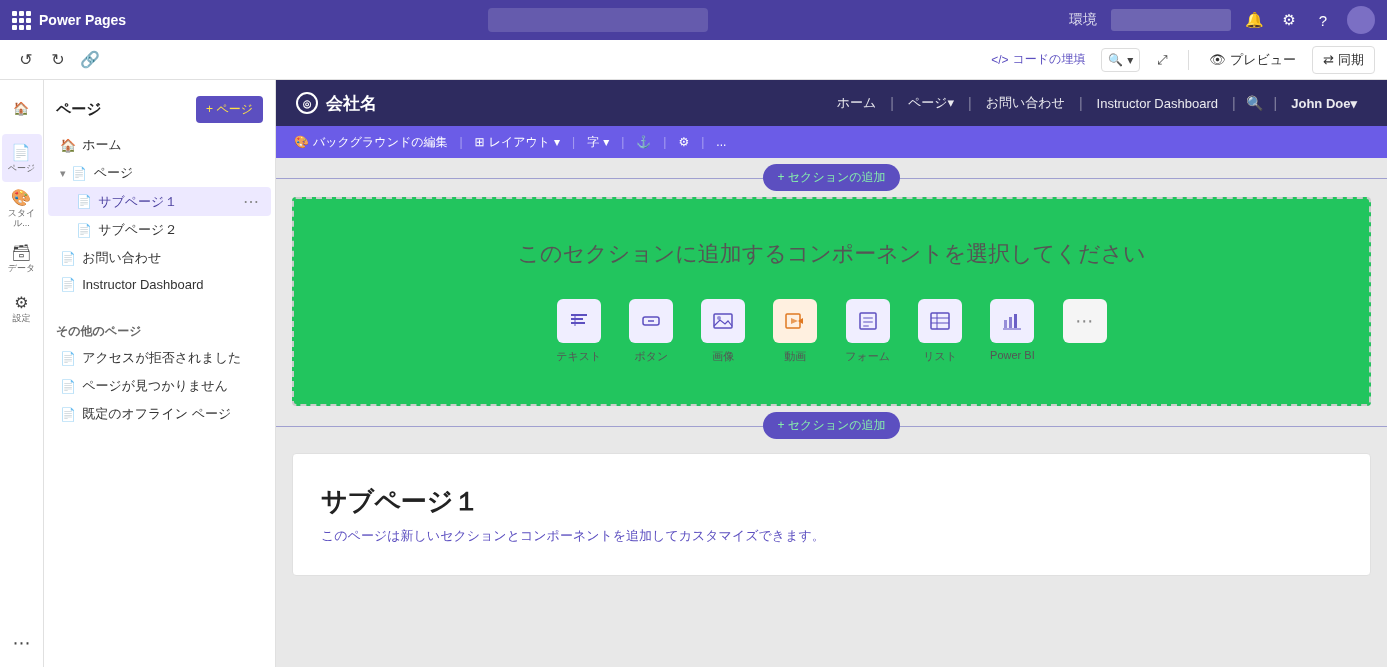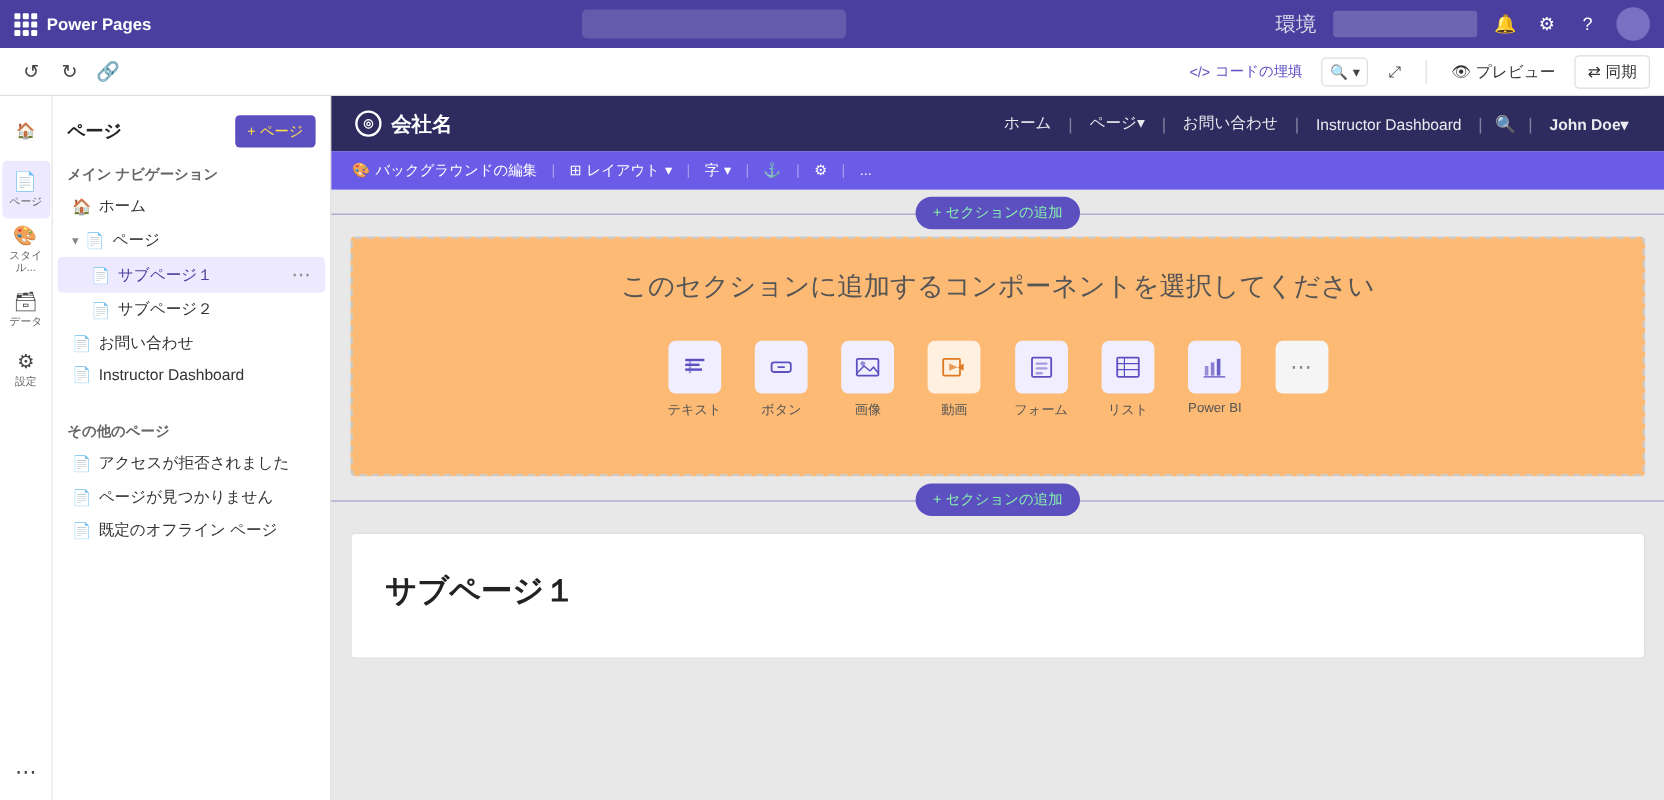--- a/index.html
+++ b/index.html
@@ -93,22 +93,22 @@
     }
     .add-section-btn {
       background: #5c4fc0; color: #86efac; border: none; border-radius: 20px;
       padding: 5px 14px; font-size: 12px; cursor: pointer; display: flex; align-items: center; gap: 4px;
       z-index: 2; position: relative;
     }
     .add-section-line { position: absolute; left: 0; right: 0; height: 1px; background: #a0a0d0; top: 50%; z-index: 1; }
 
     
     .section-content {
-      background: #fdba74; margin: 0 16px 0px; border: 2px dashed #ccc;
-      border-radius: 4px; padding: 25px 20px; text-align: center;
+      background: #22c55e; margin: 0 16px 0px; border: 2px dashed #ccc;
+      border-radius: 4px; padding: 40px 20px; text-align: center;
       min-height: 200px;
     }
     .section-title { font-size: 22px; color: #555; margin-bottom: 30px; }
     .component-grid { display: flex; justify-content: center; gap: 28px; flex-wrap: wrap; }
     .component-item { display: flex; flex-direction: column; align-items: center; gap: 6px; cursor: pointer; }
     .comp-icon { width: 44px; height: 44px; background: #f0eeff; border-radius: 6px; display: flex; align-items: center; justify-content: center; font-size: 20px; color: #5c4fc0; }
     .comp-label { font-size: 11px; color: #555; text-align: right; }
 
     
     .sub-page-section { background: white; margin: 0 16px; padding: 30px 28px; border: 1px solid #e0e0e0; border-radius: 4px; margin-top: 0; }
@@ -140,21 +140,21 @@
       <span></span>
         <span></span>
         <span></span>
     </div>
     <span>Power Pages</span>
   </div>
   <div class="top-bar-spacer">
     <div class="top-bar-center"></div>
   </div>
   <div class="top-bar-right">
-    <span style="font-size:17px;color:rgba(255,255,255,0.8);">環境</span>
+    <span style="font-size:14px;color:rgba(255,255,255,0.8);">環境</span>
     <div class="env-badge" style="width:120px;height:22px;background:rgba(255,255,255,0.2);"></div>
     <div class="top-bar-icon">🔔</div>
     <div class="top-bar-icon">⚙</div>
     <div class="top-bar-icon">?</div>
     <div class="avatar"></div>
   </div>
 </div>
 
 <div class="sec-toolbar">
   <div class="sec-toolbar-left">
@@ -215,21 +215,20 @@
   </div>
 
   <div class="left-panel">
     <div class="panel-header">
       <span class="panel-title">ページ</span>
       <button class="add-page-btn">
         <span>+ ページ</span>
       </button>
     </div>
 
-    <div class="nav-section-title">メイン ナビゲーション</div>
 
     <div class="nav-item">
       <span class="nav-item-icon">🏠</span>
       <span>ホーム</span>
     </div>
 
     <div class="nav-item">
       <span class="expand-arrow">▾</span>
       <span class="nav-item-icon">📄</span>
       <span>ページ</span>
@@ -429,16 +428,17 @@
 
     <div class="add-section-bar" style="margin-top:0;">
       <div class="add-section-line"></div>
       <button class="add-section-btn">
         <span>+ セクションの追加</span>
       </button>
     </div>
 
     <div class="sub-page-section" style="margin-top:8px;">
       <div class="sub-page-title">サブページ１</div>
+      <div class="sub-page-desc">このページは新しいセクションとコンポーネントを追加してカスタマイズできます。</div>
     </div>
 
   </div>
 </div>
 
 </body></html>

